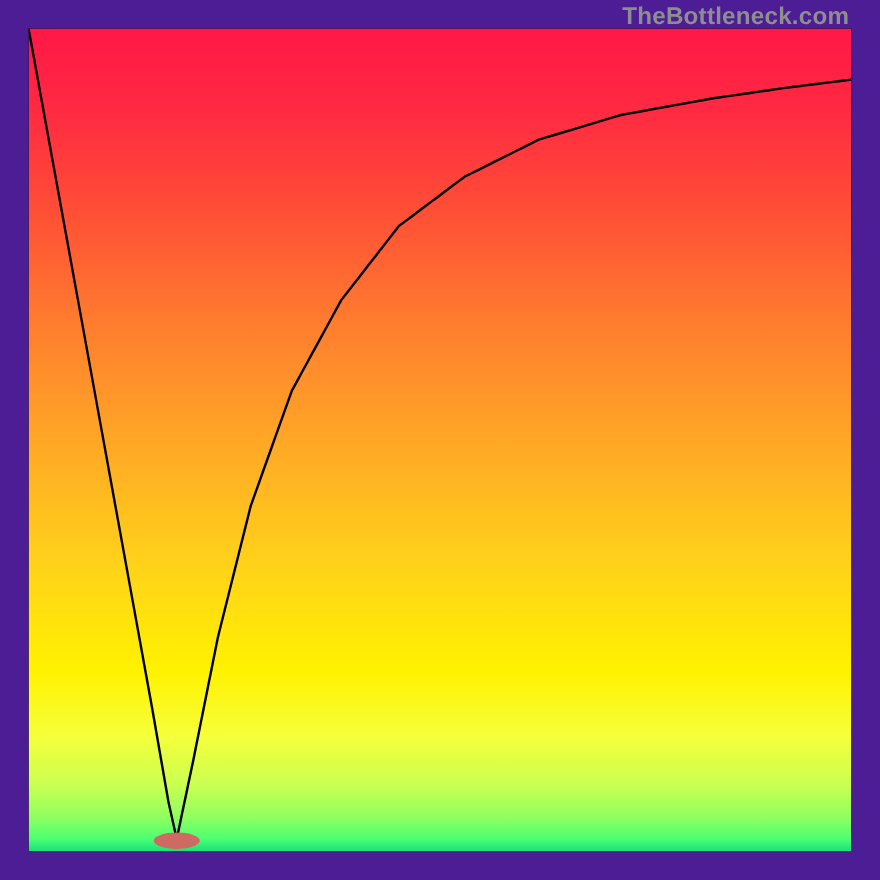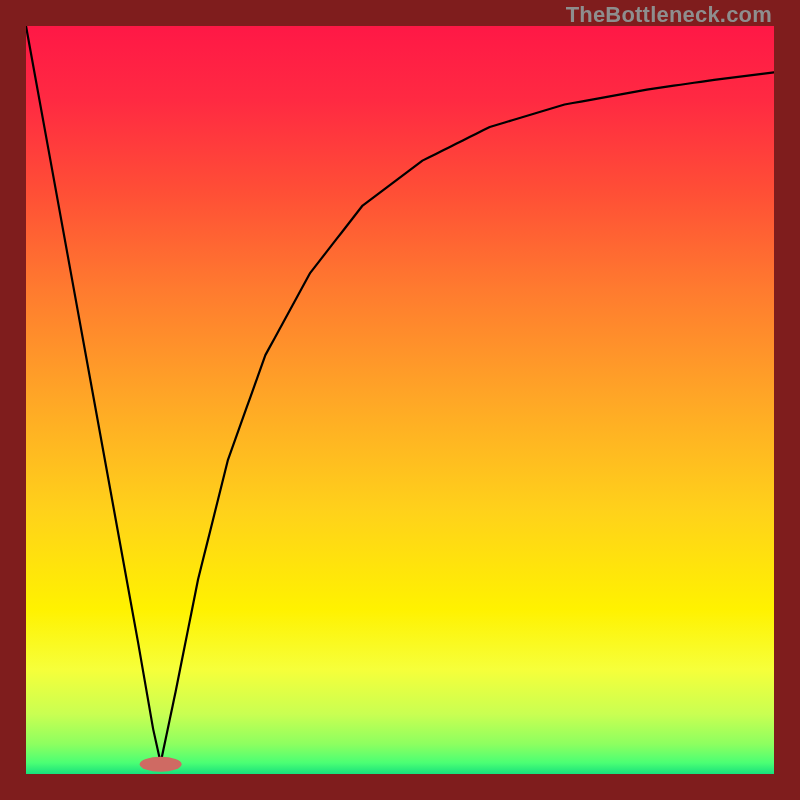--- a/index.html
+++ b/index.html
@@ -9,21 +9,21 @@
     height: 800px;
     background: #000;
     overflow: hidden;
   }
   .frame {
     position: absolute;
     left: 0;
     top: 0;
     width: 800px;
     height: 800px;
-    background: #7f1d1d;
+    background: #4c1d95;
   }
   .plot {
     position: absolute;
     background: #000;
   }
   .watermark {
     position: absolute;
     font-family: Arial, Helvetica, sans-serif;
     font-weight: 600;
     color: #8e8e8e;

